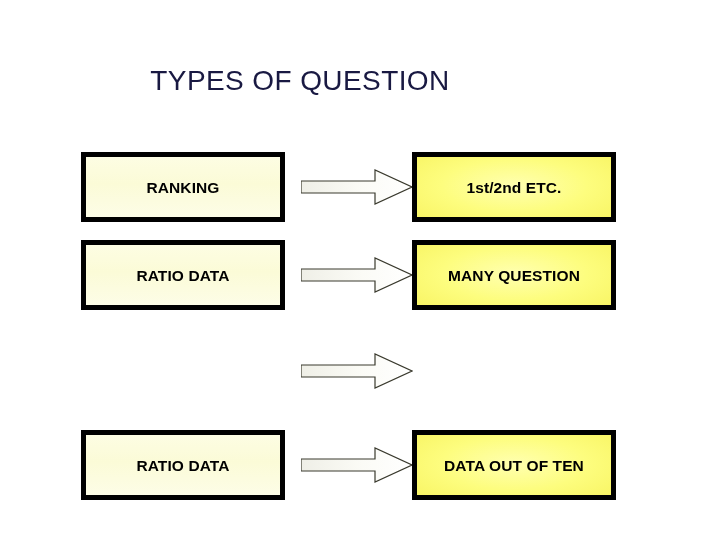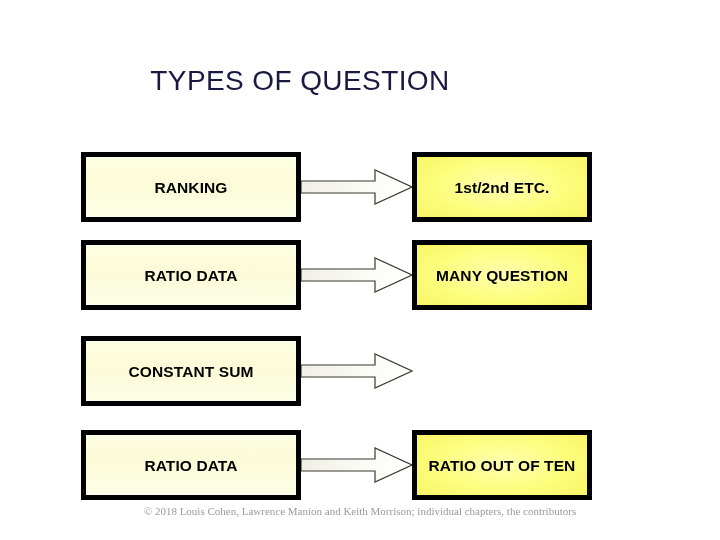--- a/index.html
+++ b/index.html
@@ -63,28 +63,28 @@
     text-align: center;
     color: #000000;
     font-weight: bold;
     font-size: 15.5px;
     line-height: 19px;
     letter-spacing: 0.1px;
   }
 
   .node-left {
     left: 81px;
-    width: 220px;
+    width: 204px;
     background: linear-gradient(to bottom,
                 #fdfde3 0%, #fbfbd7 45%, #fdfde7 100%);
   }
 
   .node-right {
     left: 412px;
-    width: 180px;
+    width: 204px;
     background: radial-gradient(ellipse 78% 92% at 50% 48%,
                 #ffffb0 0%, #fdfd7e 48%, #f7f25c 100%);
   }
 
   .node-label {
     display: block;
     padding: 0 6px;
   }
 
   
@@ -158,23 +158,20 @@
         </defs>
         <polygon points="0,13 74,13 74,2 111,19 74,36 74,25 0,25" fill="url(#ag2)" stroke="#3a3a2e" stroke-width="1.2"></polygon>
       </svg>
     </div>
     <div class="node node-right">
       <span class="node-label">MANY QUESTION</span>
     </div>
   </div>
 
   <div class="row row-3">
-    <div class="node node-left">
-      <span class="node-label">CONSTANT SUM</span>
-    </div>
     <div class="connector">
       <svg viewBox="0 0 112 38" xmlns="http://www.w3.org/2000/svg">
         <defs>
           <linearGradient id="ag3" x1="0" y1="0" x2="1" y2="0">
             <stop offset="0%" stop-color="#efefe7"></stop>
             <stop offset="55%" stop-color="#fbfbf6"></stop>
             <stop offset="100%" stop-color="#ffffff"></stop>
           </linearGradient>
         </defs>
         <polygon points="0,13 74,13 74,2 111,19 74,36 74,25 0,25" fill="url(#ag3)" stroke="#3a3a2e" stroke-width="1.2"></polygon>
@@ -192,19 +189,18 @@
           <linearGradient id="ag4" x1="0" y1="0" x2="1" y2="0">
             <stop offset="0%" stop-color="#efefe7"></stop>
             <stop offset="55%" stop-color="#fbfbf6"></stop>
             <stop offset="100%" stop-color="#ffffff"></stop>
           </linearGradient>
         </defs>
         <polygon points="0,13 74,13 74,2 111,19 74,36 74,25 0,25" fill="url(#ag4)" stroke="#3a3a2e" stroke-width="1.2"></polygon>
       </svg>
     </div>
     <div class="node node-right">
-      <span class="node-label">RATIO OUT OF TEN</span>
-    </div>
-  </div>
-
-  <div id="footer">© 2018 Louis Cohen, Lawrence Manion and Keith Morrison; individual chapters, the contributors</div>
+      <span class="node-label">DATA OUT OF TEN</span>
+    </div>
+  </div>
+
 
 </div>
 
 </body></html>

